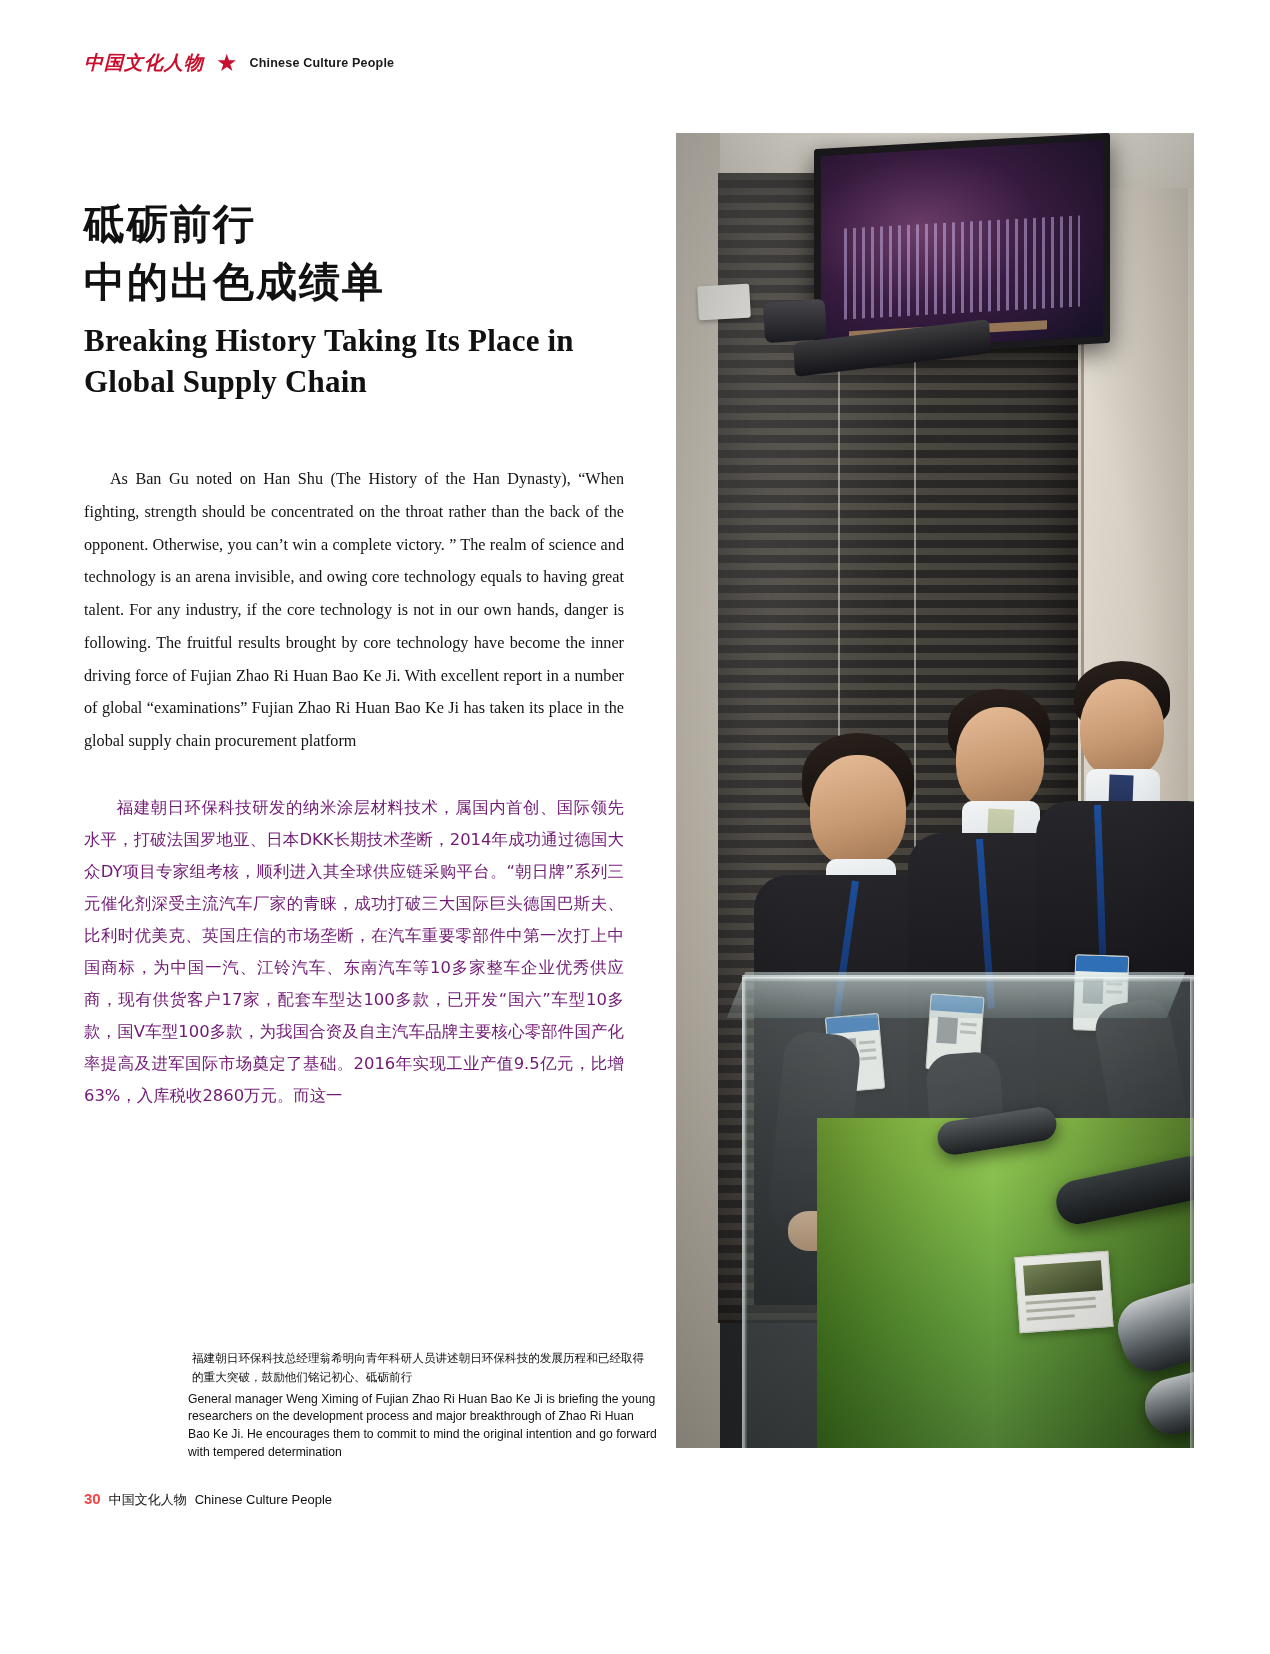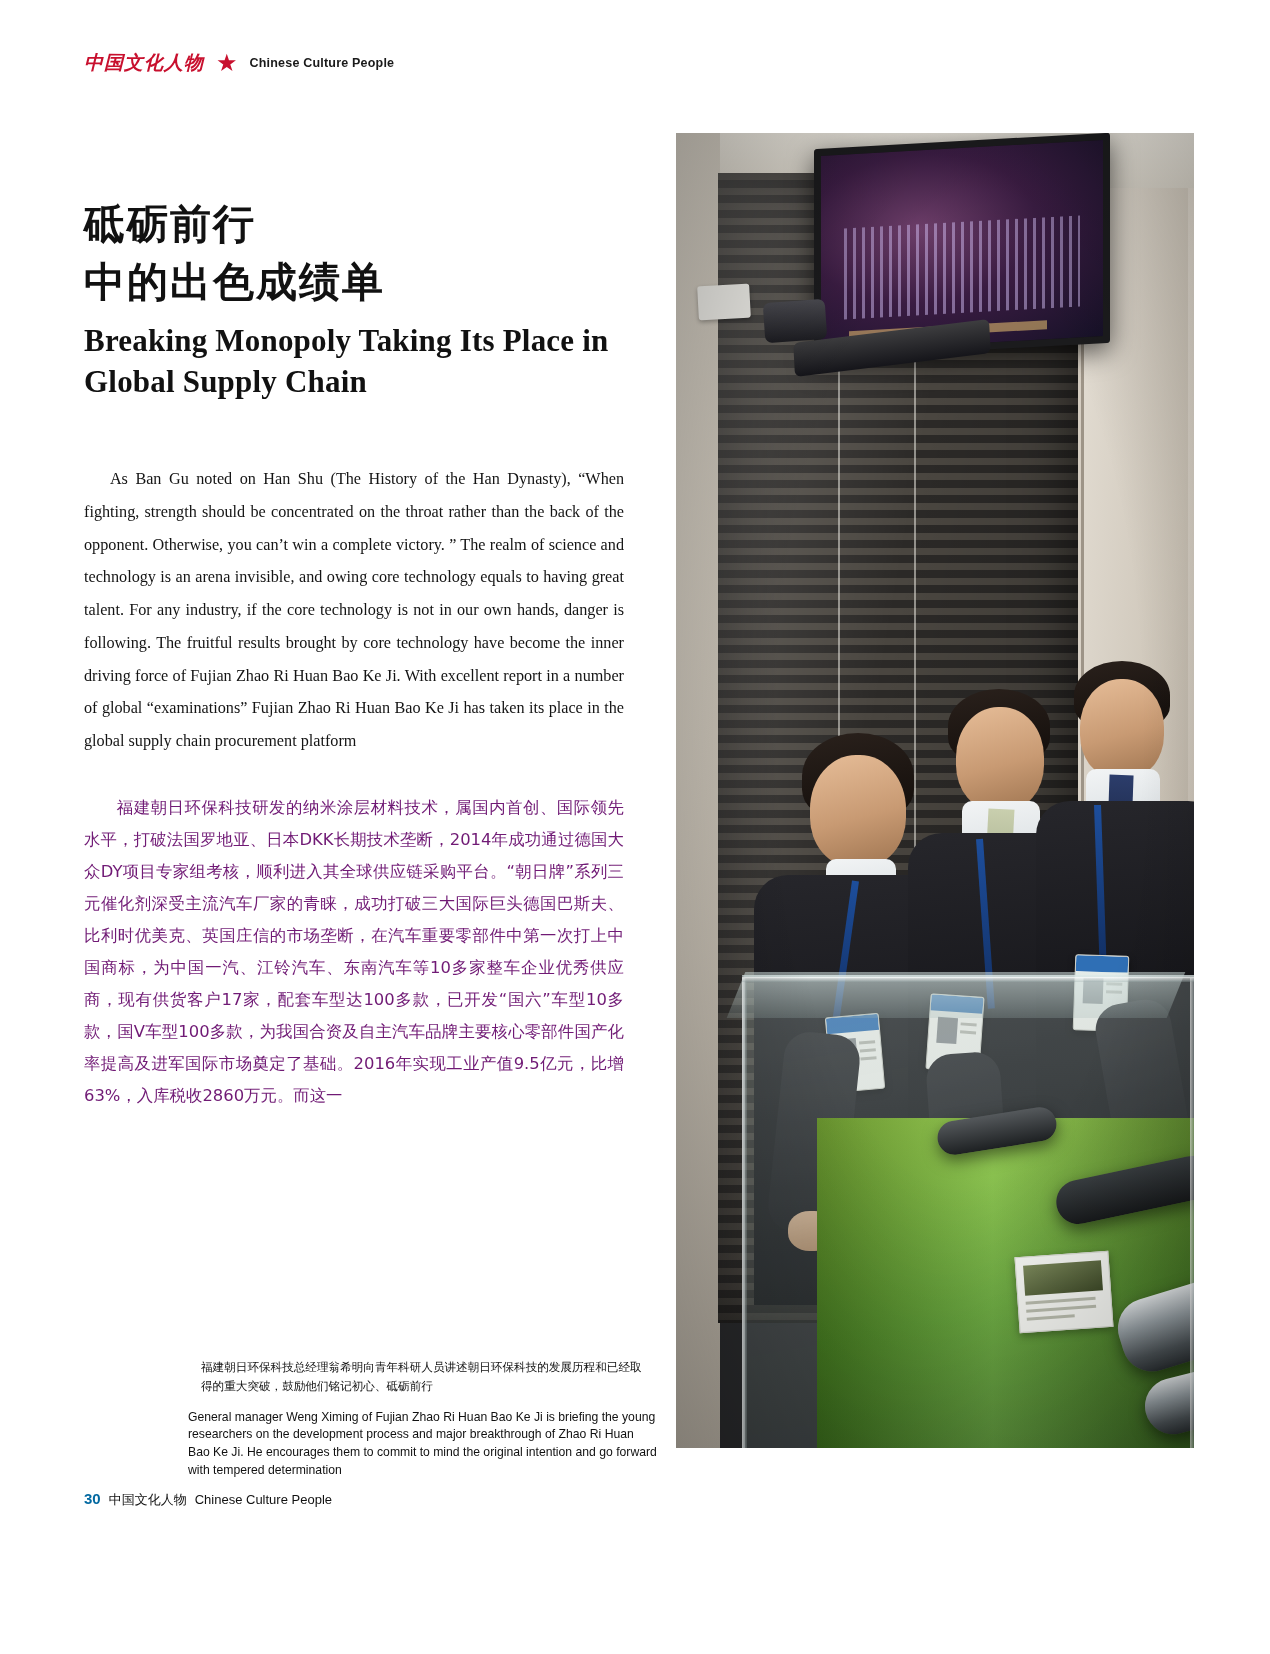--- a/index.html
+++ b/index.html
@@ -111,21 +111,21 @@
     position: absolute;
     left: 188px;
     top: 1345px;
     width: 470px;
   }
   .caption-cn {
     font-family: "DejaVu Sans", sans-serif;
     font-size: 11.6px;
     line-height: 1.62;
     color: #111;
-    margin: 13px;
+    margin: 4px;
   }
   .caption-en {
     font-family: "Liberation Sans", sans-serif;
     font-size: 12.2px;
     line-height: 1.46;
     color: #111;
     margin: 1px 0 0 0;
   }
 
   
@@ -134,21 +134,21 @@
     left: 84px;
     top: 1490px;
     display: flex;
     align-items: baseline;
     gap: 8px;
   }
   .folio {
     font-family: "Liberation Sans", sans-serif;
     font-size: 15px;
     font-weight: bold;
-    color: #0369a1;
+    color: #ef4444;
   }
   .footer-cn {
     font-family: "DejaVu Sans", sans-serif;
     font-size: 13px;
     color: #111;
   }
   .footer-en {
     font-family: "Liberation Sans", sans-serif;
     font-size: 13px;
     color: #111;
@@ -396,21 +396,21 @@
   <span class="masthead-en">Chinese Culture People</span>
 </div>
 
 <div class="left-col">
 
   <h1 class="title-cn">
     <span>砥砺前行</span>
     <span class="line2">中的出色成绩单</span>
   </h1>
 
-  <h2 class="title-en">Breaking Monopoly Taking Its Place in Global Supply Chain</h2>
+  <h2 class="title-en">Breaking History Taking Its Place in Global Supply Chain</h2>
 
   <div class="body-block">
     <p class="en">As Ban Gu noted on Han Shu (The History of the Han Dynasty), “When fighting, strength should be concentrated on the throat rather than the back of the opponent. Otherwise, you can’t win a complete victory. ” The realm of science and technology is an arena invisible, and owing core technology equals to having great talent. For any industry, if the core technology is not in our own hands, danger is following. The fruitful results brought by core technology have become the inner driving force of Fujian Zhao Ri Huan Bao Ke Ji. With excellent report in a number of global “examinations” Fujian Zhao Ri Huan Bao Ke Ji has taken its place in the global supply chain procurement platform</p>
     <p class="cn2">福建朝日环保科技研发的纳米涂层材料技术，属国内首创、国际领先水平，打破法国罗地亚、日本DKK长期技术垄断，2014年成功通过德国大众DY项目专家组考核，顺利进入其全球供应链采购平台。“朝日牌”系列三元催化剂深受主流汽车厂家的青睐，成功打破三大国际巨头德国巴斯夫、比利时优美克、英国庄信的市场垄断，在汽车重要零部件中第一次打上中国商标，为中国一汽、江铃汽车、东南汽车等10多家整车企业优秀供应商，现有供货客户17家，配套车型达100多款，已开发“国六”车型10多款，国V车型100多款，为我国合资及自主汽车品牌主要核心零部件国产化率提高及进军国际市场奠定了基础。2016年实现工业产值9.5亿元，比增63%，入库税收2860万元。而这一</p>
   </div>
 </div>
 
 <div class="caption">
   <p class="caption-cn">福建朝日环保科技总经理翁希明向青年科研人员讲述朝日环保科技的发展历程和已经取得的重大突破，鼓励他们铭记初心、砥砺前行</p>
   <p class="caption-en">General manager Weng Ximing of Fujian Zhao Ri Huan Bao Ke Ji is briefing the young researchers on the development process and major breakthrough of Zhao Ri Huan Bao Ke Ji. He encourages them to commit to mind the original intention and go forward with tempered determination</p>

